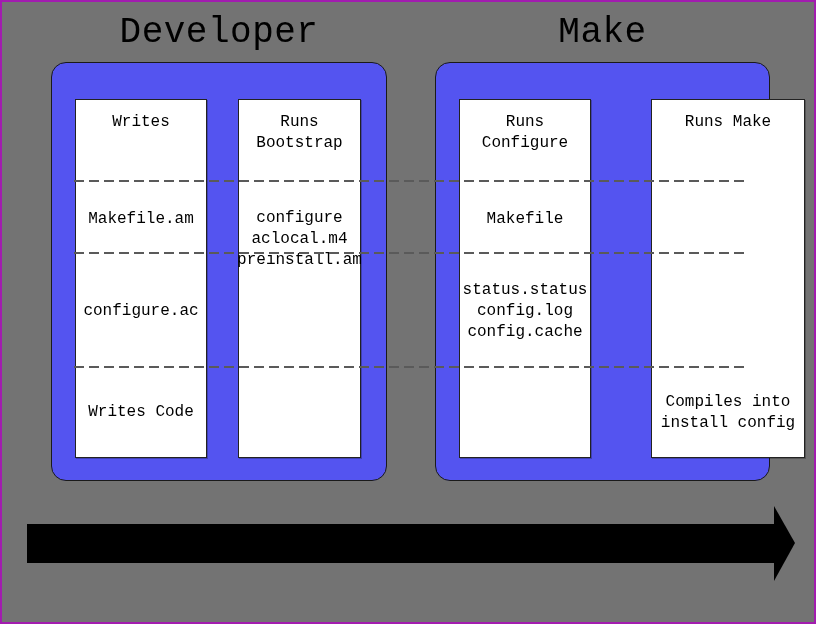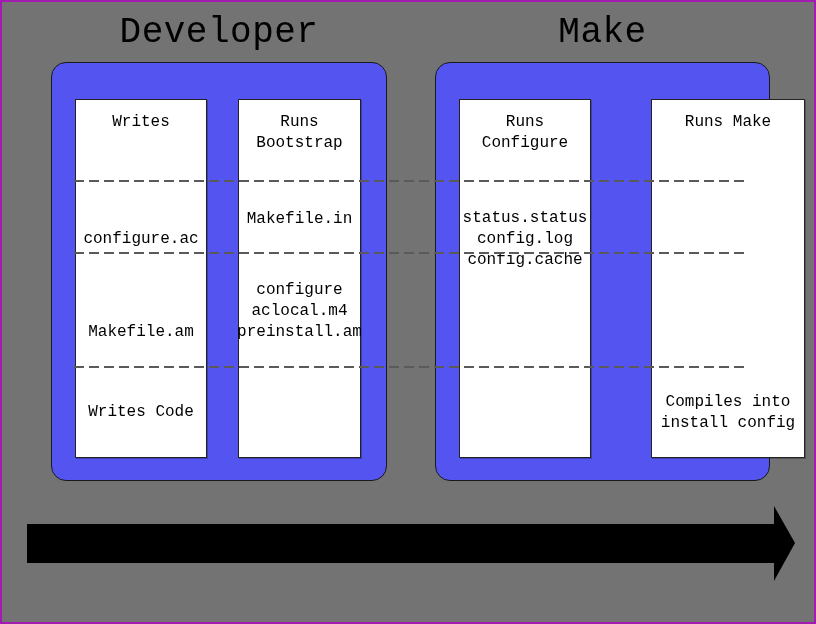--- a/index.html
+++ b/index.html
@@ -112,39 +112,39 @@
 
 <div class="canvas">
 
   <div class="group-title dev">Developer</div>
 
   <div class="group-title user">Make</div>
 
   <div class="bluebox dev">
     <div class="column col-1">
       <div class="cell b1">Writes</div>
+      <div class="cell b2">Makefile.am</div>
       <div class="cell b3">configure.ac</div>
-      <div class="cell b2">Makefile.am</div>
       <div class="cell b4">Writes Code</div>
     </div>
     <div class="column col-2">
       <div class="cell b1">Runs
 Bootstrap</div>
-      <div class="cell b2">Makefile.in</div>
       <div class="cell b3">configure
 aclocal.m4
 preinstall.am</div>
       <div class="cell b4"></div>
     </div>
   </div>
 
   <div class="bluebox user">
     <div class="column col-3">
       <div class="cell b1">Runs
 Configure</div>
+      <div class="cell b2">Makefile</div>
       <div class="cell b3">status.status
 config.log
 config.cache</div>
       <div class="cell b4"></div>
     </div>
     <div class="column col-4">
       <div class="cell b1">Runs Make</div>
       <div class="cell b2"></div>
       <div class="cell b3"></div>
       <div class="cell b4">Compiles into

